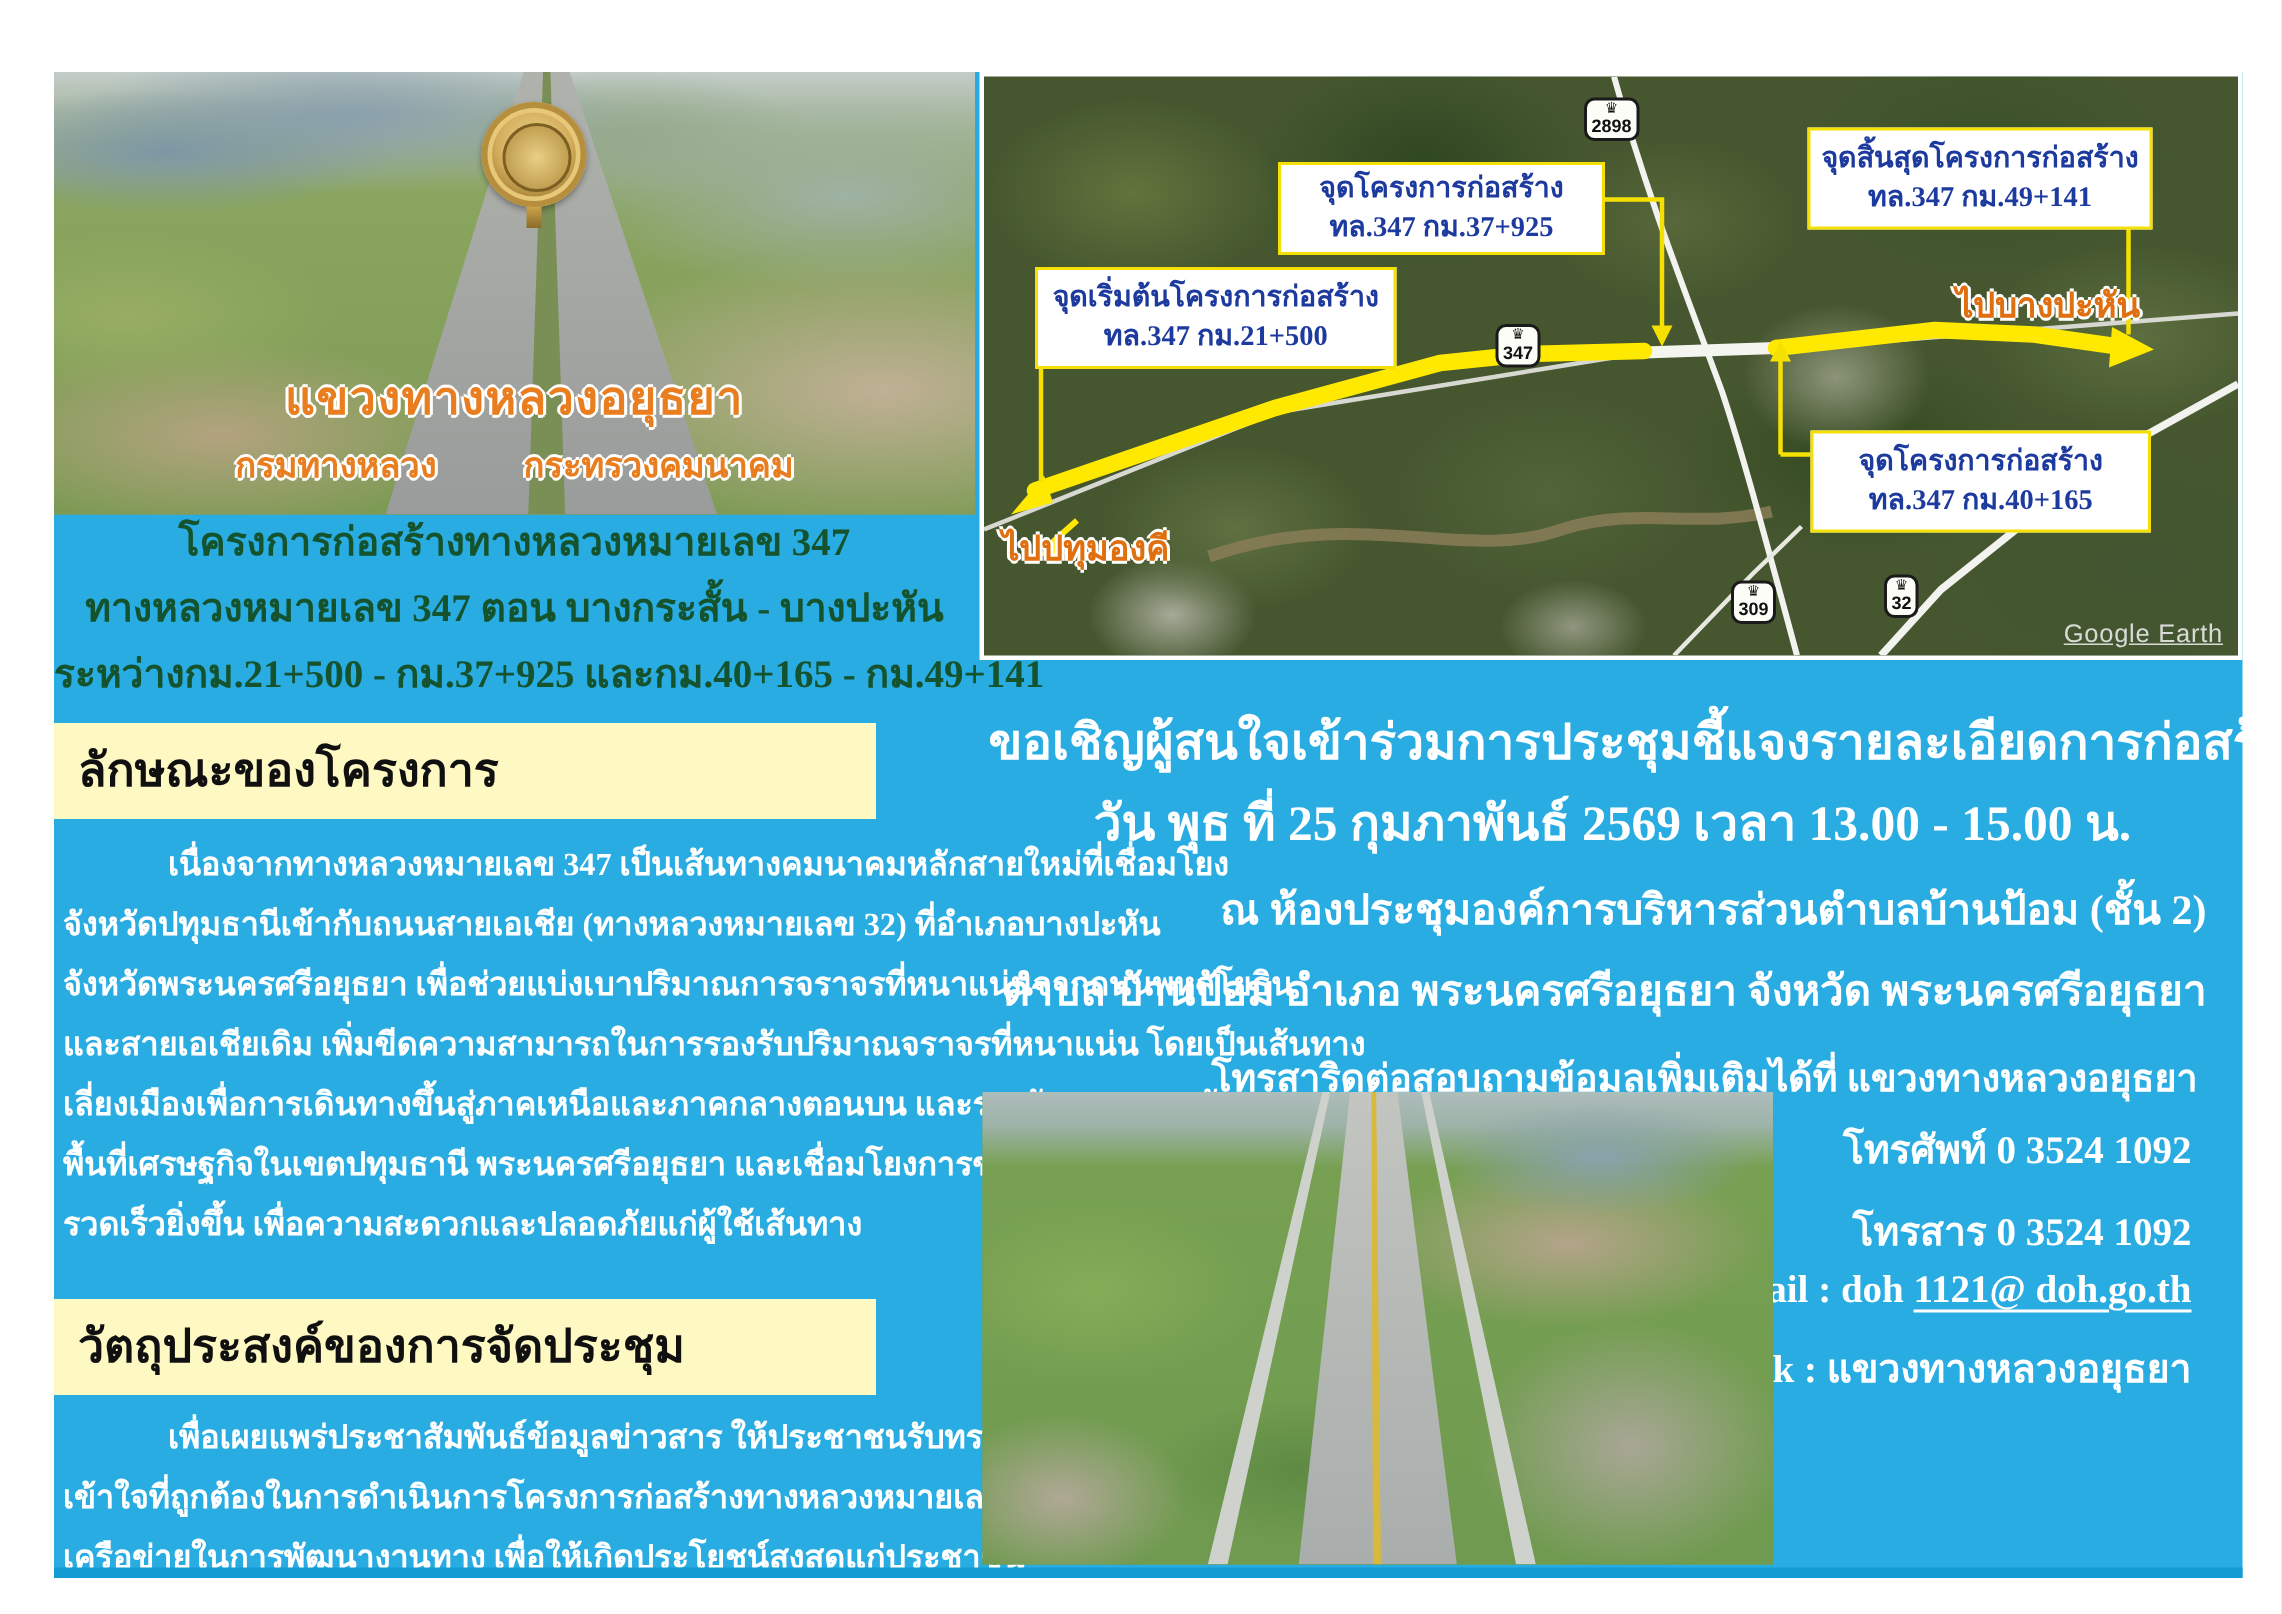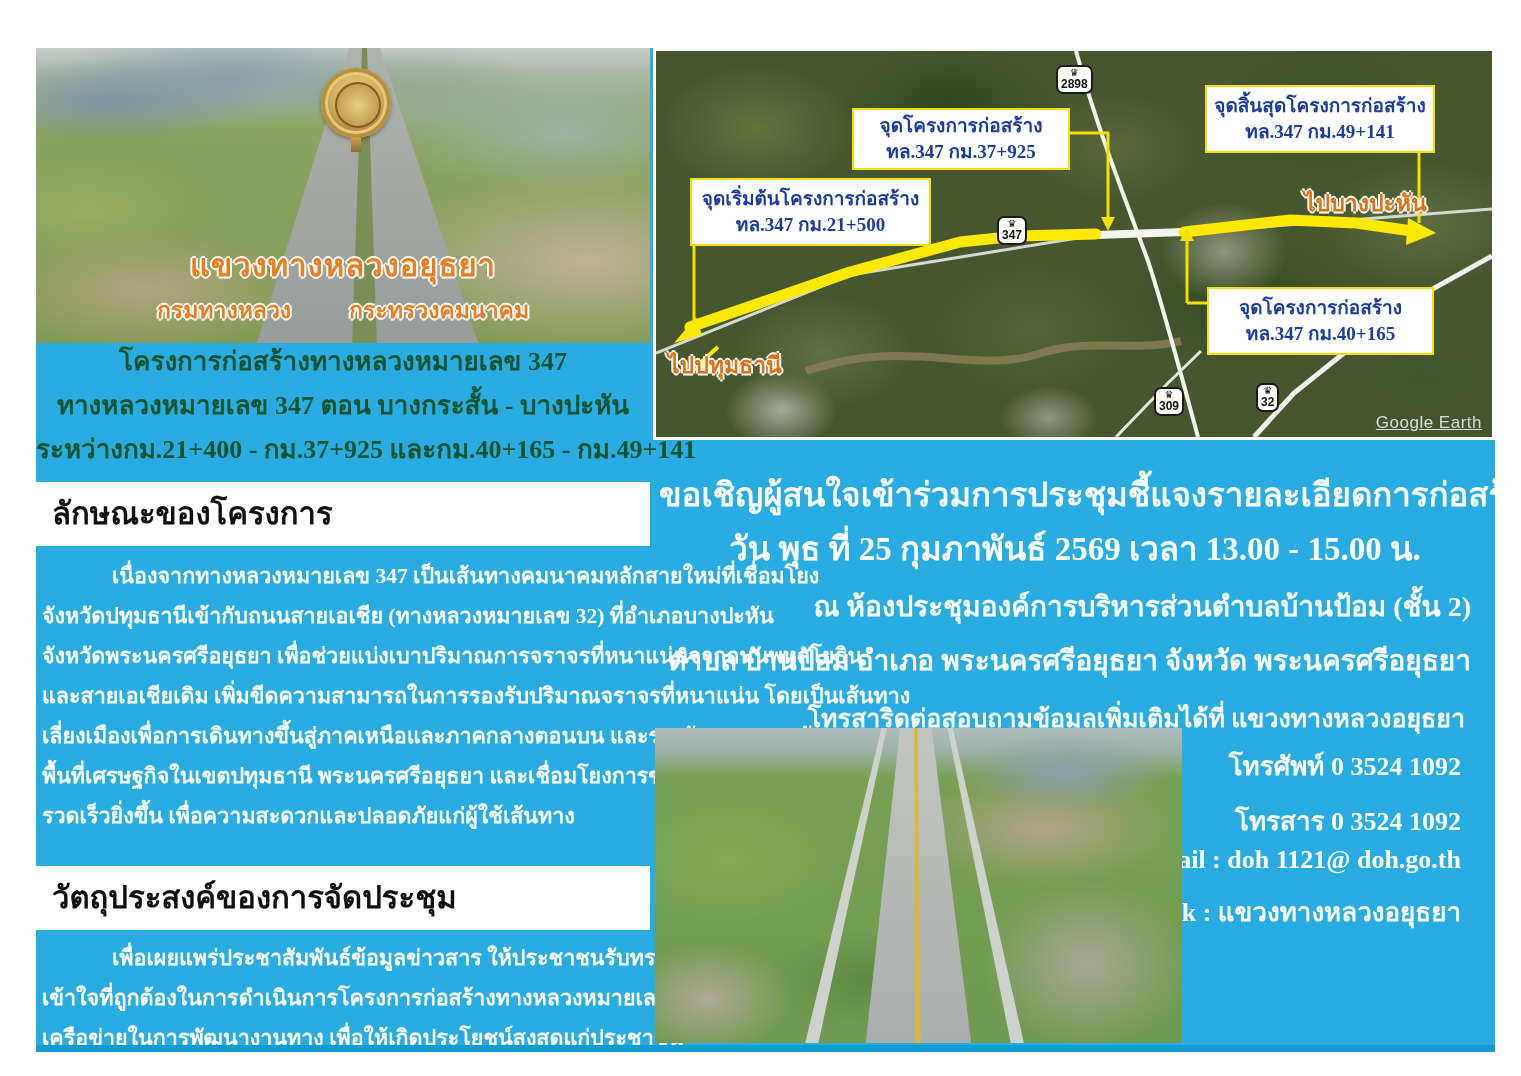--- a/index.html
+++ b/index.html
@@ -66,42 +66,42 @@
   .shield .num{font-size:12px;font-weight:bold;line-height:13px;}
   .dir-label{position:absolute;font-size:23px;font-weight:bold;color:#E0700F;white-space:nowrap;
     text-shadow:-2px 0 0 #fff,2px 0 0 #fff,0 -2px 0 #fff,0 2px 0 #fff;}
   .watermark{position:absolute;right:10px;bottom:4px;color:#e9e9e9;font-size:17px;
     font-family:"Liberation Sans","DejaVu Sans",sans-serif;opacity:.9;letter-spacing:.5px;text-decoration:underline;}
 
   
   .title-block{position:absolute;left:0;top:292px;width:614px;text-align:center;color:#14532d;
     font-weight:bold;font-size:26px;}
   .title-block .tline{height:44px;line-height:44px;white-space:nowrap;}
-  .sec-head{position:absolute;left:0;width:614px;height:64px;background:#ffffff;color:#101010;
+  .sec-head{position:absolute;left:0;width:548px;height:64px;background:#fef9c3;color:#101010;
     font-weight:bold;font-size:31px;line-height:64px;padding-left:16px;box-sizing:border-box;}
   .sec-head.h1{top:434px;}
   .sec-head.h2{top:818px;}
   .body-block{position:absolute;left:6px;width:604px;color:#ffffff;font-weight:bold;font-size:21.5px;}
   .body-block.b1{top:508px;}
   .body-block.b2{top:890px;}
   .body-block .bline{height:40px;line-height:40px;white-space:nowrap;}
   .body-block .indent{padding-left:70px;}
 
   
   .right-col{position:absolute;left:623px;top:0;width:832px;color:#ffffff;font-weight:bold;}
   .rline{position:absolute;width:100%;white-space:nowrap;box-sizing:border-box;}
   .inv1{top:420px;font-size:33px;text-align:center;}
   .inv2{top:474px;font-size:33px;text-align:center;}
   .inv3{top:536px;font-size:28px;text-align:right;padding-right:20px;}
   .inv4{top:590px;font-size:28px;text-align:right;padding-right:20px;}
   .c-intro{top:650px;font-size:25px;text-align:right;padding-right:26px;}
   .c-phone{top:697px;font-size:26px;text-align:right;padding-right:30px;}
   .c-fax{top:752px;font-size:26px;text-align:right;padding-right:30px;}
   .c-email{top:797px;font-size:26px;text-align:right;padding-right:30px;}
-  .c-email .u{text-underline-offset:5px;margin-top:17px;}
+  .c-email .u{text-decoration:underline;text-underline-offset:5px;margin-top:17px;}
   .c-fb{top:843px;font-size:26px;text-align:right;padding-right:30px;}
 
   
   .photo-bottom{position:absolute;left:619px;top:680px;width:527px;height:315px;overflow:hidden;
     background-color:#6f9a4f;
     background-image:
       radial-gradient(150px 55px at 78% 14%, #8aa2ad 0%, rgba(138,162,173,0) 70%),
       radial-gradient(190px 80px at 74% 32%, #b3a489 0%, rgba(179,164,137,0) 70%),
       radial-gradient(160px 90px at 14% 42%, #83ad57 0%, rgba(131,173,87,0) 70%),
       radial-gradient(150px 120px at 82% 75%, #a8a795 0%, rgba(168,167,149,0) 70%),
@@ -193,29 +193,29 @@
         <div class="shield" style="left:498px;top:336px;">
           <span class="crown">♛</span>
           <span class="num">309</span>
         </div>
         <div class="shield" style="left:600px;top:332px;">
           <span class="crown">♛</span>
           <span class="num">32</span>
         </div>
 
         <div class="dir-label" style="left:648px;top:134px;">ไปบางปะหัน</div>
-        <div class="dir-label" style="left:12px;top:296px;">ไปปทุมธานี</div>
+        <div class="dir-label" style="left:12px;top:296px;">ไปปทุมองคี</div>
         <div class="watermark">Google Earth</div>
       </div>
     </div>
 
     <div class="title-block">
       <div class="tline">โครงการก่อสร้างทางหลวงหมายเลข 347</div>
       <div class="tline">ทางหลวงหมายเลข 347  ตอน บางกระสั้น - บางปะหัน</div>
-      <div class="tline">ระหว่างกม.21+400 - กม.37+925 และกม.40+165 - กม.49+141</div>
+      <div class="tline">ระหว่างกม.21+500 - กม.37+925 และกม.40+165 - กม.49+141</div>
     </div>
 
     <div class="sec-head h1">ลักษณะของโครงการ</div>
     <div class="body-block b1">
       <div class="bline indent">เนื่องจากทางหลวงหมายเลข 347  เป็นเส้นทางคมนาคมหลักสายใหม่ที่เชื่อมโยง</div>
       <div class="bline">จังหวัดปทุมธานีเข้ากับถนนสายเอเชีย (ทางหลวงหมายเลข 32) ที่อำเภอบางปะหัน</div>
       <div class="bline">จังหวัดพระนครศรีอยุธยา  เพื่อช่วยแบ่งเบาปริมาณการจราจรที่หนาแน่นจากถนนพหลโยธิน</div>
       <div class="bline">และสายเอเชียเดิม  เพิ่มขีดความสามารถในการรองรับปริมาณจราจรที่หนาแน่น โดยเป็นเส้นทาง</div>
       <div class="bline">เลี่ยงเมืองเพื่อการเดินทางขึ้นสู่ภาคเหนือและภาคกลางตอนบน  และรองรับการขยายตัวของ</div>
       <div class="bline">พื้นที่เศรษฐกิจในเขตปทุมธานี พระนครศรีอยุธยา และเชื่อมโยงการขนส่งสินค้าให้สะดวก</div>

